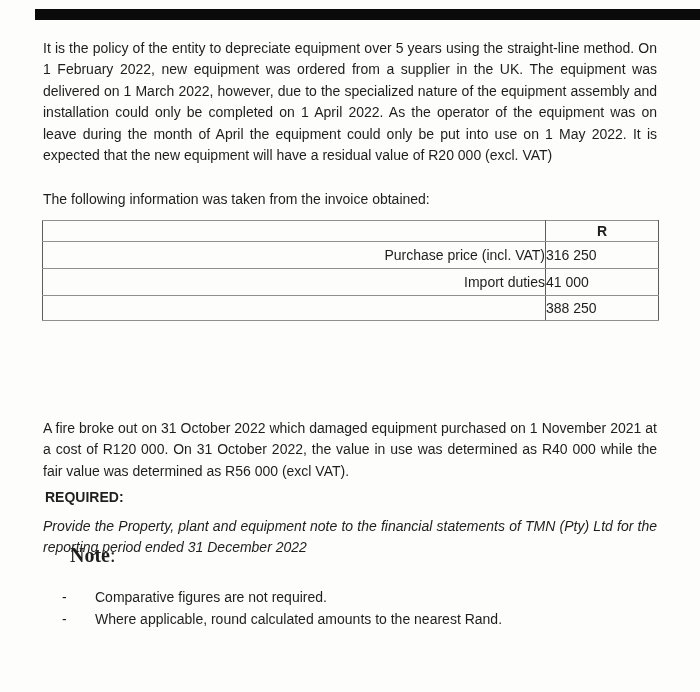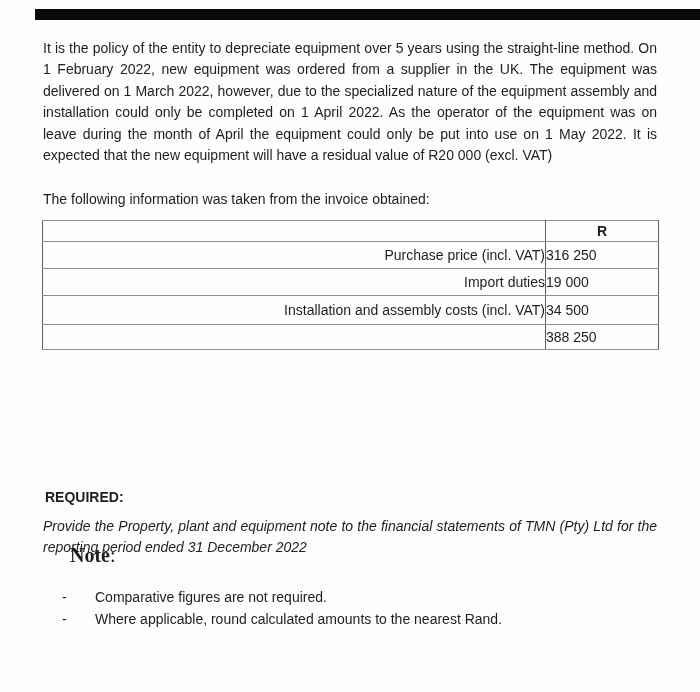--- a/index.html
+++ b/index.html
@@ -87,33 +87,30 @@
         <th class="head-amt">R</th>
       </tr>
     </thead>
     <tbody>
       <tr class="row-body">
         <td class="cell-desc">Purchase price (incl. VAT)</td>
         <td class="cell-amt">316 250</td>
       </tr>
       <tr class="row-body">
         <td class="cell-desc">Import duties</td>
-        <td class="cell-amt">19 000</td>
-      </tr>
-      <tr class="row-body-a">
-        <td class="cell-desc">Installation and assembly costs (incl. VAT)</td>
-        <td class="cell-amt">34 500</td>
+        <td class="cell-amt">41 000</td>
       </tr>
       <tr class="row-total">
         <td class="cell-desc"></td>
         <td class="cell-amt">388 250</td>
       </tr>
     </tbody>
   </table>
 
+  <p class="para p3">A fire broke out on 31 October 2022 which damaged equipment purchased on 1 November 2021 at a cost of R120 000. On 31 October 2022, the value in use was determined as R40 000 while the fair value was determined as R56 000 (excl VAT).</p>
 
   <p class="required">REQUIRED:</p>
 
   <p class="para p4">Provide the Property, plant and equipment note to the financial statements of TMN (Pty) Ltd for the reporting period ended 31 December 2022</p>
 
   <p class="note"><span class="b">Note</span><span>:</span></p>
 
   <div class="bullets">
     <div class="bullet">
       <span class="dash">-</span>

